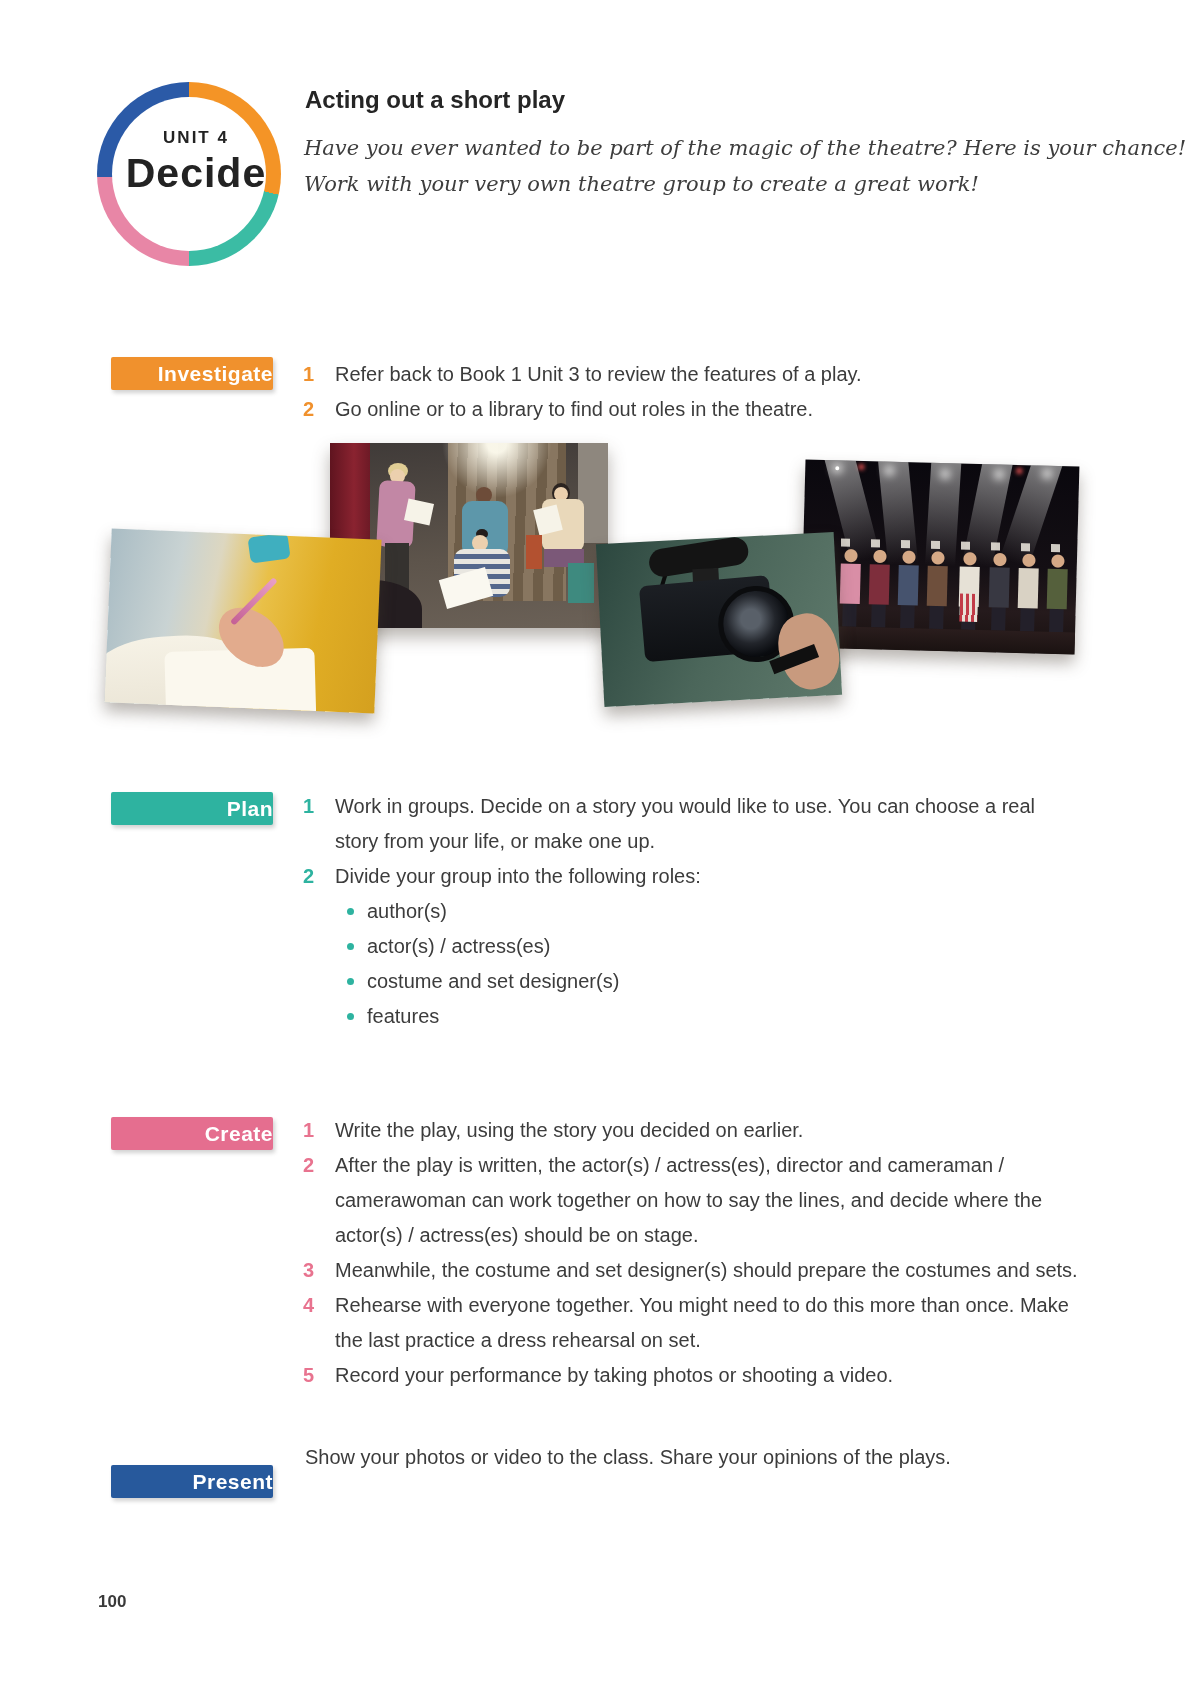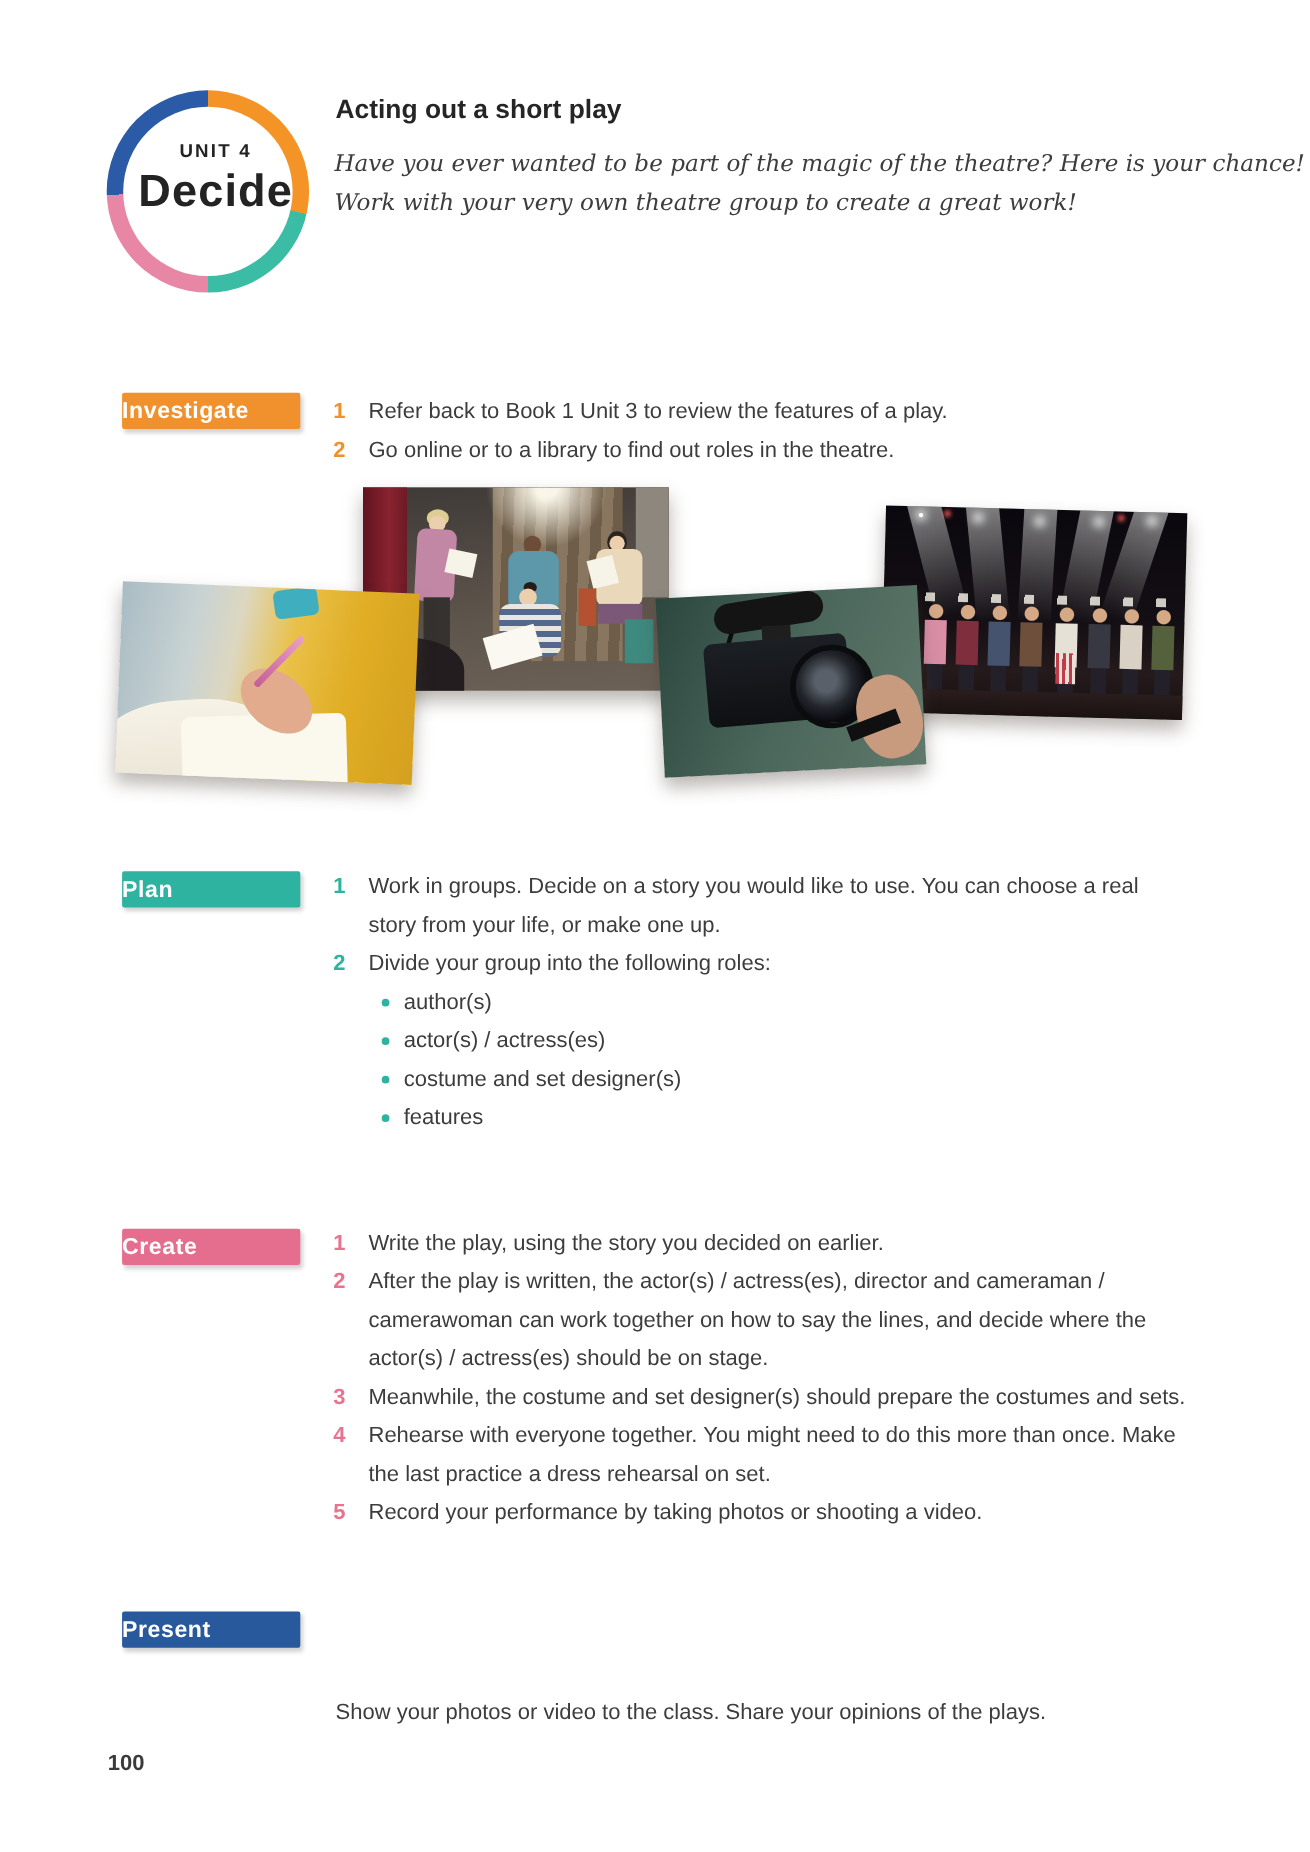--- a/index.html
+++ b/index.html
@@ -14,41 +14,41 @@
   .logo-unit{font-size:17px;font-weight:bold;letter-spacing:2px;color:#232323;}
   .logo-project{font-size:41px;font-weight:bold;letter-spacing:1px;color:#232323;white-space:nowrap;margin-top:2px;}
 
   
   .title{position:absolute;left:305px;top:86px;margin:0;font-size:24px;font-weight:bold;color:#252525;}
   .intro1,.intro2{position:absolute;left:304px;margin:0;font-family:"DejaVu Serif",serif;font-style:italic;
         font-size:21px;color:#3d3d3d;white-space:nowrap;}
   .intro1{top:136px;} .intro2{top:172px;}
 
   
-  .badge{position:absolute;left:111px;width:162px;height:33px;line-height:33px;text-align:left;
+  .badge{position:absolute;left:111px;width:162px;height:33px;line-height:33px;text-align:right;
          color:#ffffff;font-size:21px;font-weight:bold;letter-spacing:.5px;border-radius:2px;
          box-shadow:2px 3px 4px rgba(0,0,0,.18);}
   .badge-investigate{top:357px;background:#f0912d;}
   .badge-plan{top:792px;background:#2eb3a0;}
   .badge-create{top:1117px;background:#e56e8f;}
   .badge-present{top:1465px;background:#27599c;}
 
   
   .list{position:absolute;left:303px;width:800px;}
   .list-investigate{top:357px;} .list-plan{top:789px;} .list-create{top:1113px;}
   .row{display:flex;align-items:flex-start;}
   .num{width:32px;flex:0 0 32px;font-weight:bold;font-size:20px;line-height:35px;}
   .inv{color:#f0912d;} .pln{color:#2eb3a0;} .crt{color:#e8738f;}
   .txt{width:745px;font-size:20px;line-height:35px;color:#3c3c3c;}
   .role-row{display:flex;align-items:flex-start;padding-left:44px;}
   .dot{width:7px;height:7px;border-radius:50%;background:#2eb3a0;margin:14px 13px 0 0;flex:0 0 7px;}
   .role-txt{font-size:20px;line-height:35px;color:#3c3c3c;}
-  .present-text{position:absolute;left:305px;top:1540px;margin:0;font-size:20px;line-height:35px;
+  .present-text{position:absolute;left:305px;top:1440px;margin:0;font-size:20px;line-height:35px;
         color:#3c3c3c;white-space:nowrap;}
-  .page-number{position:absolute;left:98px;top:1592px;font-size:20px;font-weight:bold;color:#3a3a3a;}
+  .page-number{position:absolute;left:98px;top:1592px;font-size:17px;font-weight:bold;color:#3a3a3a;}
 
   
   .photo{position:absolute;overflow:hidden;box-shadow:0 9px 16px rgba(70,60,50,.38);}
   .photo *{position:absolute;}
   .ph-rehearsal{left:330px;top:443px;width:278px;height:185px;z-index:1;
         background:linear-gradient(175deg,#3f3a38,#5d544b 60%,#6b6157);}
   .ph-stage{left:803px;top:463px;width:274px;height:188px;z-index:1;transform:rotate(1.5deg);
         background:linear-gradient(#0a080e 0%,#140f14 55%,#251a1c 78%,#17100f 100%);}
   .ph-writing{left:108px;top:534px;width:270px;height:174px;z-index:2;transform:rotate(2.4deg);
         background:linear-gradient(100deg,#a9bcc4 0%,#c9d3d3 25%,#ddd7c0 38%,#e9c048 55%,#e0ad24 75%,#d4a01f 100%);}

